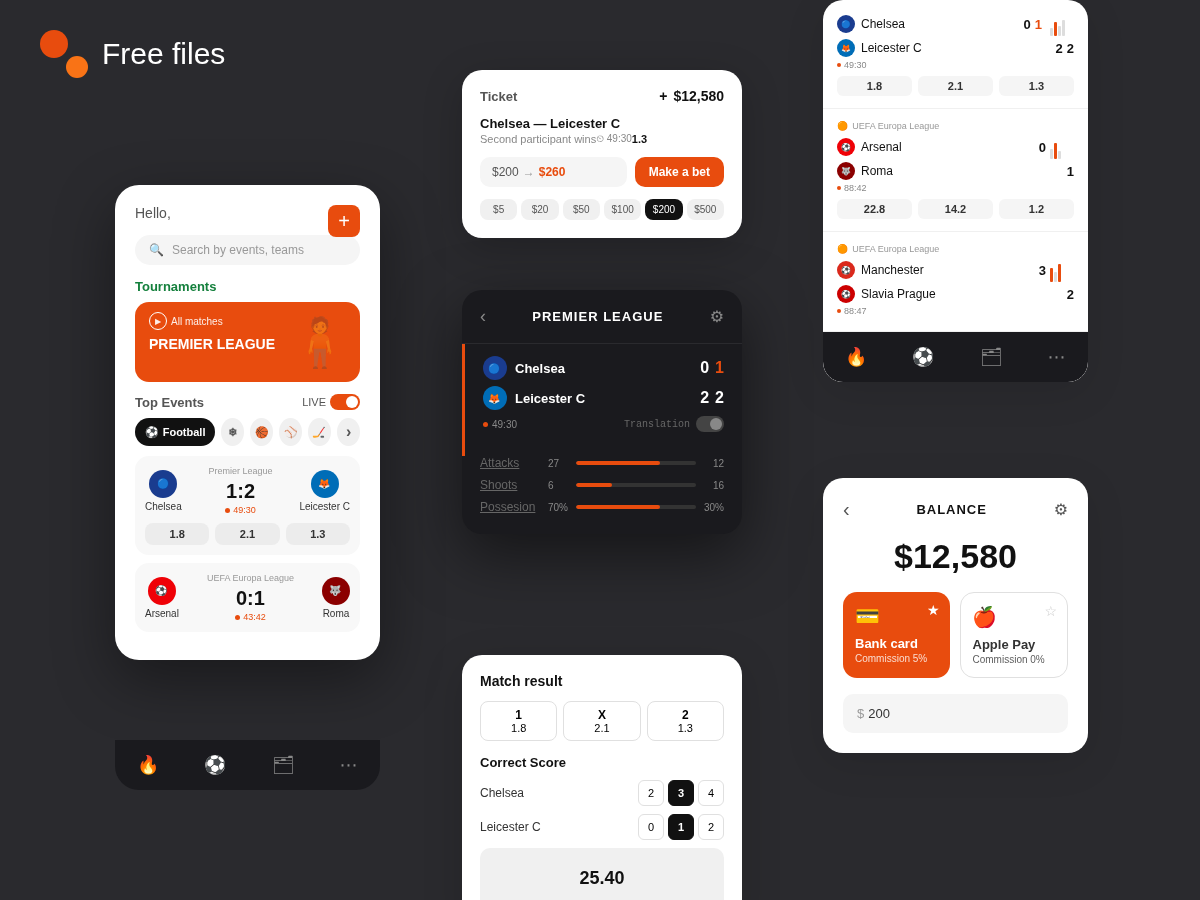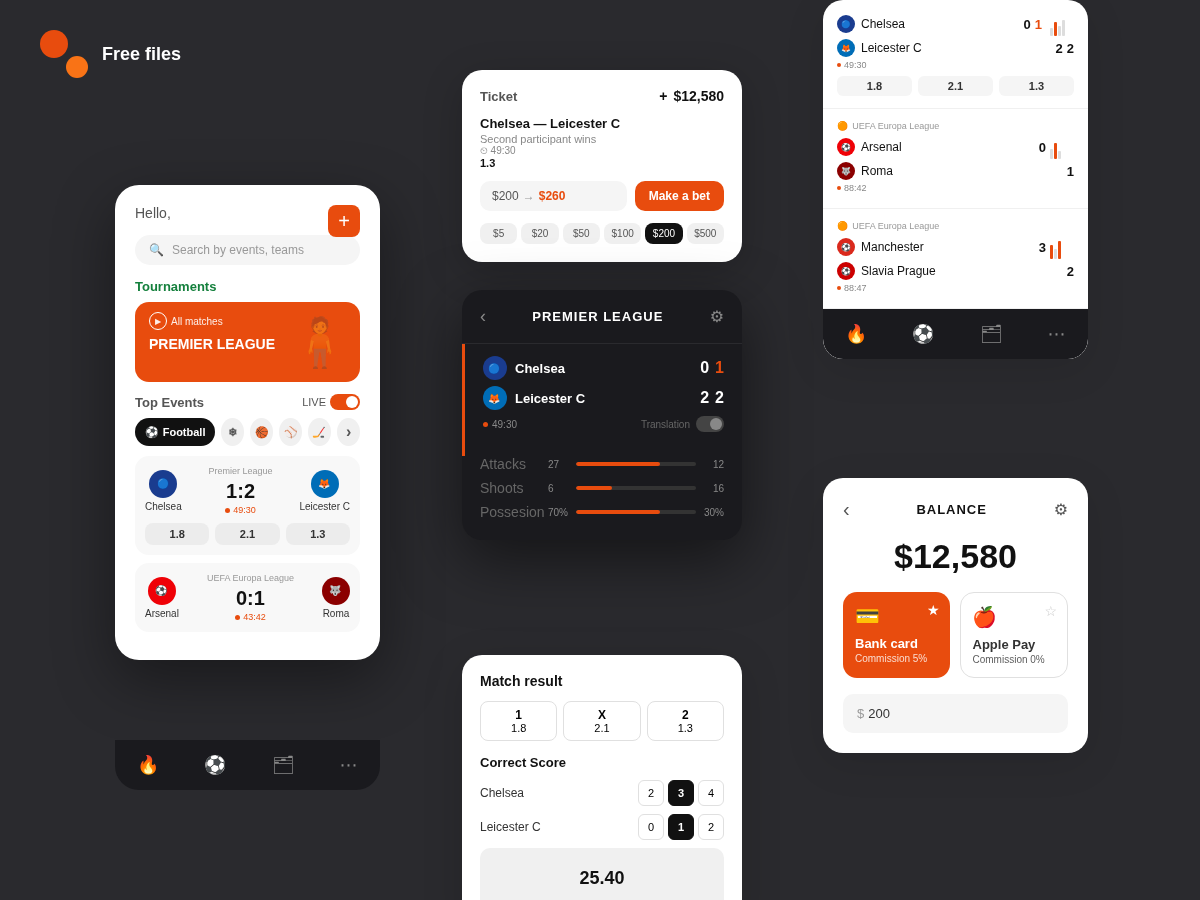--- a/index.html
+++ b/index.html
@@ -33,22 +33,22 @@
     }
     .logo-circle2 {
       width: 22px; height: 22px;
       background: #f97316;
       border-radius: 50%;
       position: absolute;
       bottom: 0; right: 0;
     }
     .header-title {
       color: #ffffff;
-      font-size: 18px;
-      font-weight: 700;
+      font-size: 30px;
+      font-weight: 400;
     }
 
     
     .card-mobile-left {
       position: absolute;
       top: 185px; left: 115px;
       width: 265px;
       background: #ffffff;
       border-radius: 24px;
       padding: 20px;
@@ -189,21 +189,21 @@
       width: 280px;
       background: #ffffff;
       border-radius: 20px;
       padding: 18px;
       box-shadow: 0 10px 40px rgba(0,0,0,0.2);
     }
     .ticket-header { display: flex; align-items: center; justify-content: space-between; margin-bottom: 12px; }
     .ticket-label { font-size: 13px; color: #555; font-weight: 600; }
     .ticket-amount { font-size: 14px; font-weight: 700; color: #111; display: flex; align-items: center; gap: 6px; }
     .ticket-match { font-size: 13px; font-weight: 600; color: #111; margin-bottom: 2px; }
-    .ticket-desc { font-size: 11px; color: #888; display: flex; justify-content: flex-start; flex-direction: column; }
+    .ticket-desc { font-size: 11px; color: #888; display: flex; justify-content: flex-start; }
     .ticket-bet-score { font-weight: 700; color: #111; }
     .bet-input-row {
       display: flex; align-items: center; gap: 8px; margin: 12px 0;
     }
     .bet-input {
       flex: 1; background: #f5f5f5;
       border-radius: 10px; padding: 8px 12px;
       font-size: 12px; color: #555;
       display: flex; align-items: center; gap: 4px;
     }
@@ -250,24 +250,24 @@
     }
     .premier-team { display: flex; align-items: center; gap: 8px; font-size: 13px; color: white; font-weight: 600; }
     .premier-team-logo {
       width: 24px; height: 24px; border-radius: 50%;
       background: #333; display: flex; align-items: center; justify-content: center; font-size: 10px;
     }
     .premier-score { font-size: 16px; font-weight: 700; color: white; display: flex; gap: 6px; }
     .premier-time { font-size: 10px; color: #888; display: flex; align-items: center; gap: 4px; margin-bottom: 12px; }
     .premier-time .dot { background: #e84c0e; }
     .translation-row { display: flex; align-items: center; justify-content: space-between; }
-    .translation-label { font-size: 10px; color: #666; }
+    .translation-label { font-size: 10px; color: #666; font-family: Liberation Mono, monospace; }
     .stats-section { padding: 0 18px 12px; }
     .stat-row { display: flex; align-items: center; gap: 8px; margin-bottom: 8px; }
-    .stat-label { font-size: 14px; color: #666; width: 60px; }
+    .stat-label { font-size: 12px; color: #666; width: 60px; text-decoration: underline; }
     .stat-bar { flex: 1; height: 4px; background: #333; border-radius: 2px; position: relative; overflow: hidden; }
     .stat-fill { height: 100%; background: #e84c0e; border-radius: 2px; }
     .stat-val { font-size: 10px; color: #888; width: 20px; text-align: right; }
 
     
     .card-match-result {
       position: absolute;
       top: 655px; left: 462px;
       width: 280px;
       background: #ffffff;
@@ -687,20 +687,25 @@
       <div class="live-team">
         <div class="live-team-logo" style="background:#8B0000;">🐺</div>
         <span>Roma</span>
       </div>
       <span class="live-score-val">1</span>
     </div>
     <div class="live-time">
       <div class="dot" style="width:4px;height:4px;"></div>
       <span>88:42</span>
     </div>
+    <div class="live-odds">
+      <div class="live-odd">22.8</div>
+      <div class="live-odd">14.2</div>
+      <div class="live-odd">1.2</div>
+    </div>
   </div>
 
   <div class="live-match-item">
     <div class="live-match-league">
       <span>🟠</span>
       <span>UEFA Europa League</span>
     </div>
     <div class="live-team-row">
       <div class="live-team">
         <div class="live-team-logo" style="background:#DA291C;">⚽</div>

